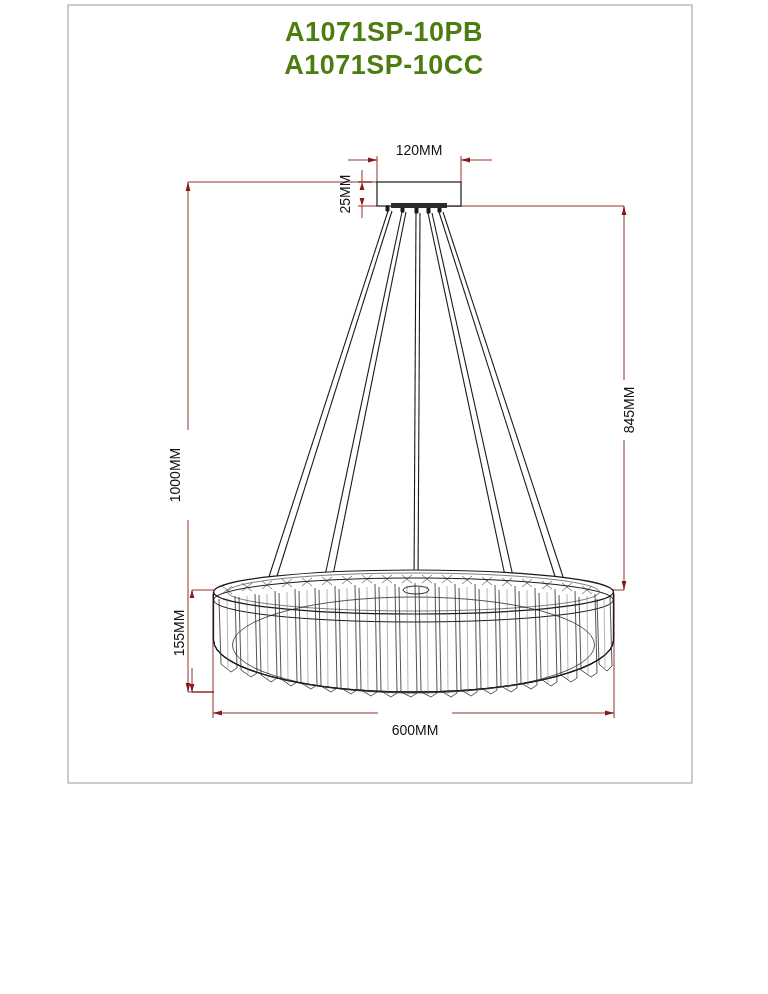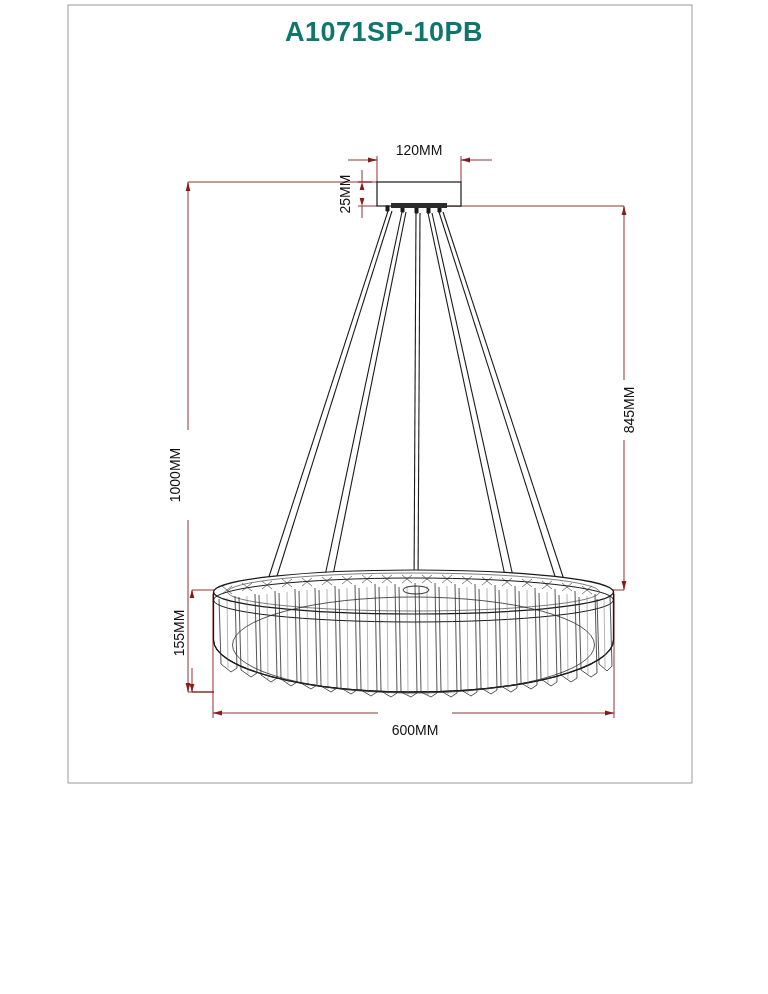--- a/index.html
+++ b/index.html
@@ -26,36 +26,37 @@
     top: 16px;
     left: 0;
     width: 768px;
     text-align: center;
     line-height: 1.22;
   }
   .titles .line {
     font-size: 27px;
     font-weight: bold;
     letter-spacing: 0.5px;
-    color: #0f766e;
+    color: #4d7c0f;
   }
   svg { display: block; }
   .dimtext {
     font-family: "Liberation Sans", sans-serif;
     font-size: 14px;
     fill: #111111;
   }
 </style>
 </head>
 <body>
 
 <div id="sheet">
 
   <div class="titles">
     <div class="line">A1071SP-10PB</div>
+    <div class="line">A1071SP-10CC</div>
   </div>
 
   <svg width="768" height="994" viewBox="0 0 768 994">
 
     <rect x="68" y="5" width="624" height="778" fill="none" stroke="#9a9a9a" stroke-width="1"></rect>
 
     <g stroke="#8a1a1a" stroke-width="0.9" fill="none">
 
       <line x1="377" y1="156" x2="377" y2="182"></line>
       <line x1="461" y1="156" x2="461" y2="182"></line>

